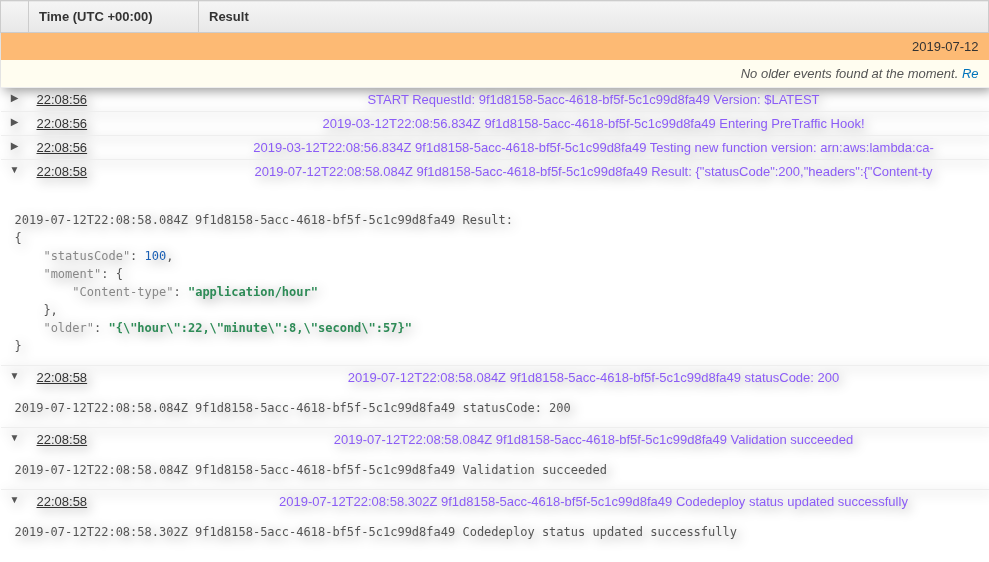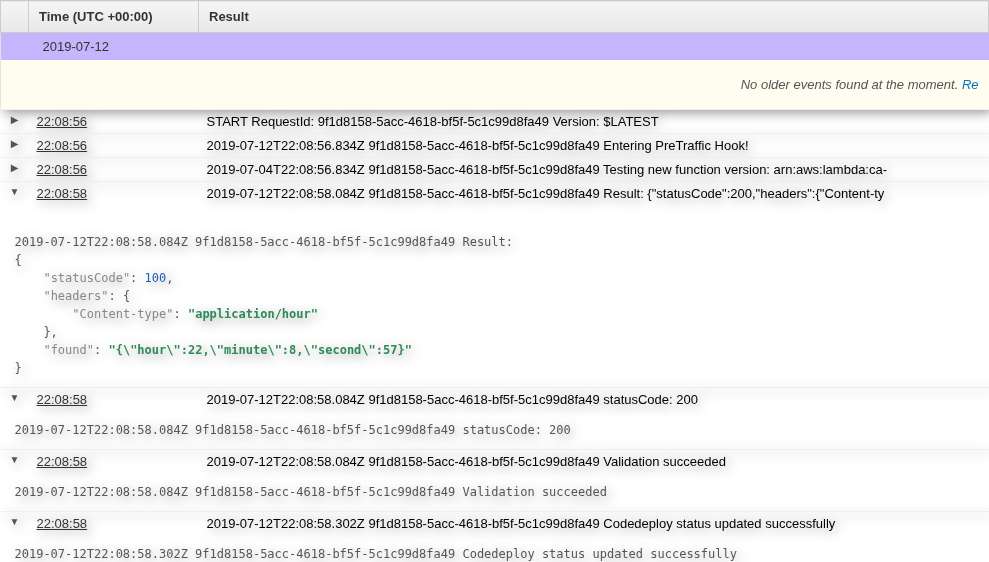--- a/index.html
+++ b/index.html
@@ -3,30 +3,30 @@
   <meta charset="utf-8">
   <style>
     * { box-sizing: border-box; margin: 0; padding: 0; }
     body { font-family: "Helvetica Neue", Arial, sans-serif; font-size: 13px; color: #333; background: #fff; width: 989px; overflow: hidden; }
     .log-table { width: 100%; border-collapse: collapse; }
     .header-row { background: linear-gradient(#f5f5f5, #e8e8e8); border: 1px solid #ccc; }
     .header-cell { padding: 8px 10px; text-align: left; font-weight: bold; color: #333; border-right: 1px solid #ccc; }
     .header-cell.expander { width: 28px; padding: 8px 0; }
     .header-cell.time-col { width: 170px; }
     .header-cell.msg-col { }
-    .date-row { background: #c4b5fd; }
+    .date-row { background: #fdba74; text-align: right; }
     .date-cell { padding: 6px 10px 6px 42px; color: #333; }
     .notice-row { background: #fffdf0; }
-    .notice-cell { padding: 17px 10px; text-align: right; font-style: italic; color: #555; }
+    .notice-cell { padding: 6px 10px; text-align: right; font-style: italic; color: #555; }
     .notice-cell .link { color: #0073bb; font-style: italic; }
     .log-row { border-top: 1px solid #eee; }
     .log-row td { padding: 4px 8px; vertical-align: top; white-space: nowrap; overflow: hidden; }
     .expander-cell { width: 28px; text-align: center; cursor: pointer; color: #555; font-size: 10px; padding-top: 7px; }
     .time-cell { width: 170px; color: #333; padding-left: 10px; text-decoration: underline; }
-    .msg-cell { color: #000000; }
+    .msg-cell { color: #8b5cf6; text-align: center; }
     .expanded-content { font-family: Menlo, Consolas, monospace; font-size: 12px; color: #555; padding: 10px 14px; white-space: pre; line-height: 1.5; }
     .json-key { color: #888; }
     .json-num { color: #1a5fb4; }
     .json-str { color: #2e8b57; font-weight: bold; }
     .shadow-wrap { filter: drop-shadow(3px 3px 6px rgba(0,0,0,0.4)); }
   </style>
 </head>
 <body>
 
 <div class="shadow-wrap">
@@ -48,41 +48,41 @@
   </tr>
 
   <tr class="log-row">
     <td class="expander-cell">▶</td>
     <td class="time-cell">22:08:56</td>
     <td class="msg-cell">START RequestId: 9f1d8158-5acc-4618-bf5f-5c1c99d8fa49 Version: $LATEST</td>
   </tr>
   <tr class="log-row">
     <td class="expander-cell">▶</td>
     <td class="time-cell">22:08:56</td>
-    <td class="msg-cell">2019-07-12T22:08:56.834Z 9f1d8158-5acc-4618-bf5f-5c1c99d8fa49 Entering PreTraffic Hook!</td>
+    <td class="msg-cell">2019-03-12T22:08:56.834Z 9f1d8158-5acc-4618-bf5f-5c1c99d8fa49 Entering PreTraffic Hook!</td>
   </tr>
   <tr class="log-row">
     <td class="expander-cell">▶</td>
     <td class="time-cell">22:08:56</td>
-    <td class="msg-cell">2019-07-04T22:08:56.834Z 9f1d8158-5acc-4618-bf5f-5c1c99d8fa49 Testing new function version: arn:aws:lambda:ca-</td>
+    <td class="msg-cell">2019-03-12T22:08:56.834Z 9f1d8158-5acc-4618-bf5f-5c1c99d8fa49 Testing new function version: arn:aws:lambda:ca-</td>
   </tr>
   <tr class="log-row">
     <td class="expander-cell">▼</td>
     <td class="time-cell">22:08:58</td>
     <td class="msg-cell">2019-07-12T22:08:58.084Z 9f1d8158-5acc-4618-bf5f-5c1c99d8fa49 Result: {"statusCode":200,"headers":{"Content-ty</td>
   </tr>
   <tr>
     <td colspan="3" class="expanded-content">
 <span>2019-07-12T22:08:58.084Z 9f1d8158-5acc-4618-bf5f-5c1c99d8fa49 Result:</span>
 {
     <span class="json-key">"statusCode"</span>: <span class="json-num">100</span>,
-    <span class="json-key">"<span>headers</span>"</span>: {
+    <span class="json-key">"<span>moment</span>"</span>: {
         <span class="json-key">"<span>Content-type</span>"</span>: <span class="json-str">"<span>application/hour</span>"</span>
     },
-    <span class="json-key">"<span>found</span>"</span>: <span class="json-str">"<span>{\"hour\":22,\"minute\":8,\"second\":57}</span>"</span>
+    <span class="json-key">"<span>older</span>"</span>: <span class="json-str">"<span>{\"hour\":22,\"minute\":8,\"second\":57}</span>"</span>
 }
 </td>
   </tr>
 
   <tr class="log-row">
     <td class="expander-cell">▼</td>
     <td class="time-cell">22:08:58</td>
     <td class="msg-cell">2019-07-12T22:08:58.084Z 9f1d8158-5acc-4618-bf5f-5c1c99d8fa49 statusCode: 200</td>
   </tr>
   <tr>

